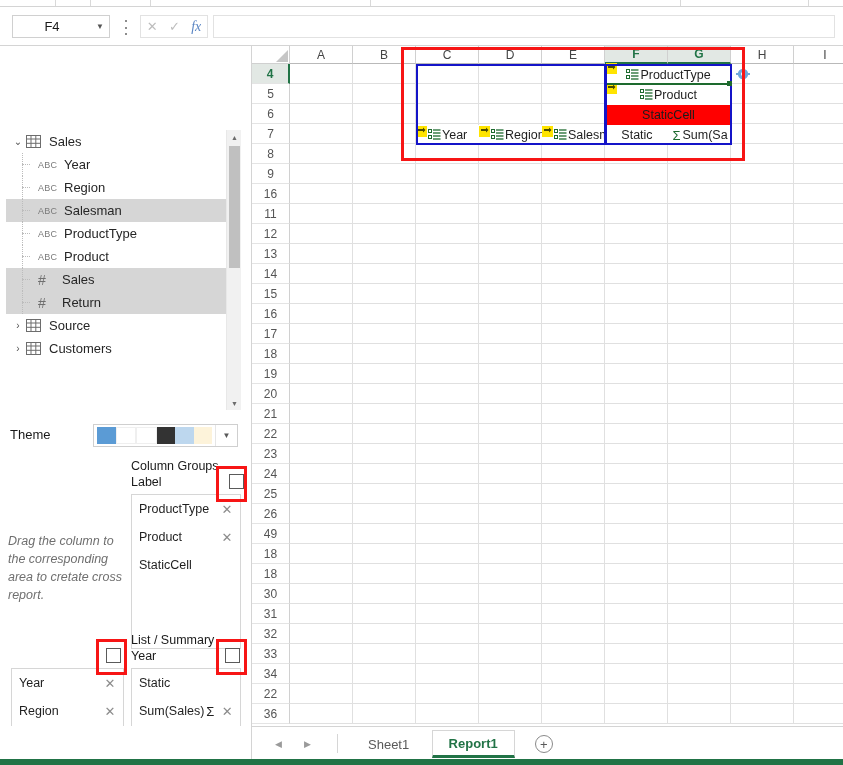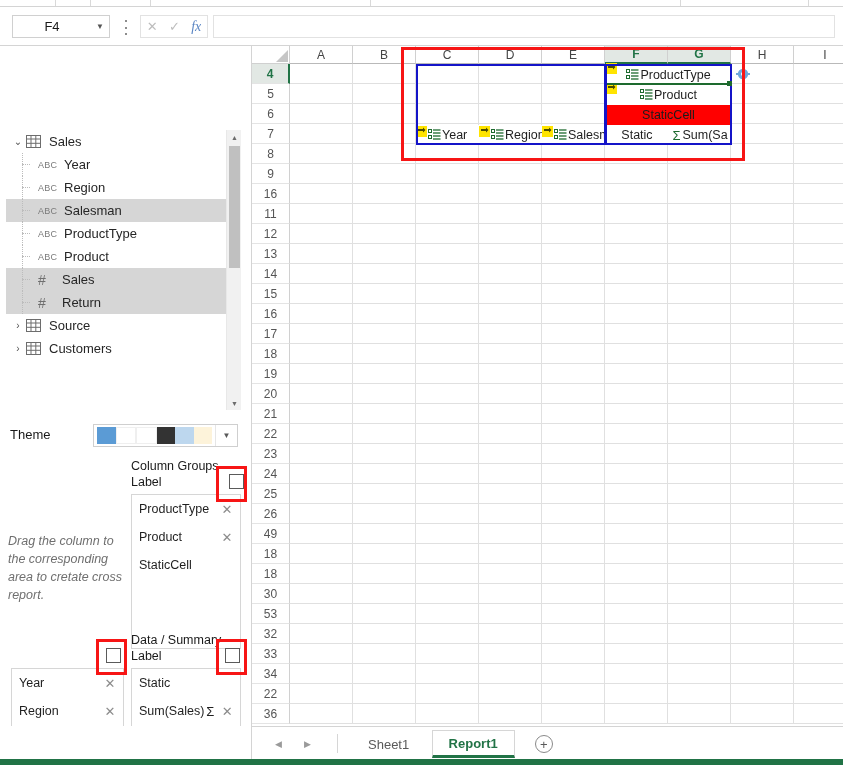--- a/index.html
+++ b/index.html
@@ -464,21 +464,21 @@
           <div class="chip">
             <span class="chip-name">Salesman</span>
             <span class="chip-x">✕</span>
           </div>
         </div>
     </div>
     <div class="redbox" style="left:96px; top:593px; width:31px; height:36px;"></div>
 
     <div class="zone" id="zone-sum">
       <div class="zone-head">
-        <div class="zone-title">Data / Summary Label</div>
+        <div class="zone-title">List / Summary Year</div>
         <div class="zone-check"></div>
       </div>
       <div class="zone-list" id="sum-list">
           <div class="chip">
             <span class="chip-name">Static</span>
             <span class="chip-x"></span>
           </div>
           <div class="chip">
             <span class="chip-name">Sum(Sales)</span>
             <span class="sigma">Σ</span>
@@ -526,21 +526,21 @@
         <div class="rowhead" style="top: 358px;">21</div>
         <div class="rowhead" style="top: 378px;">22</div>
         <div class="rowhead" style="top: 398px;">23</div>
         <div class="rowhead" style="top: 418px;">24</div>
         <div class="rowhead" style="top: 438px;">25</div>
         <div class="rowhead" style="top: 458px;">26</div>
         <div class="rowhead" style="top: 478px;">49</div>
         <div class="rowhead" style="top: 498px;">18</div>
         <div class="rowhead" style="top: 518px;">18</div>
         <div class="rowhead" style="top: 538px;">30</div>
-        <div class="rowhead" style="top: 558px;">53</div>
+        <div class="rowhead" style="top: 558px;">31</div>
         <div class="rowhead" style="top: 578px;">32</div>
         <div class="rowhead" style="top: 598px;">33</div>
         <div class="rowhead" style="top: 618px;">34</div>
         <div class="rowhead" style="top: 638px;">22</div>
         <div class="rowhead" style="top: 658px;">36</div>
       </div>
     <div id="gridcells">
         <div class="gridcell" style="left: 38px; top: 18px; width: 63px;"></div>
         <div class="gridcell" style="left: 101px; top: 18px; width: 63px;"></div>
         <div class="gridcell" style="left: 164px; top: 18px; width: 63px;"></div>

